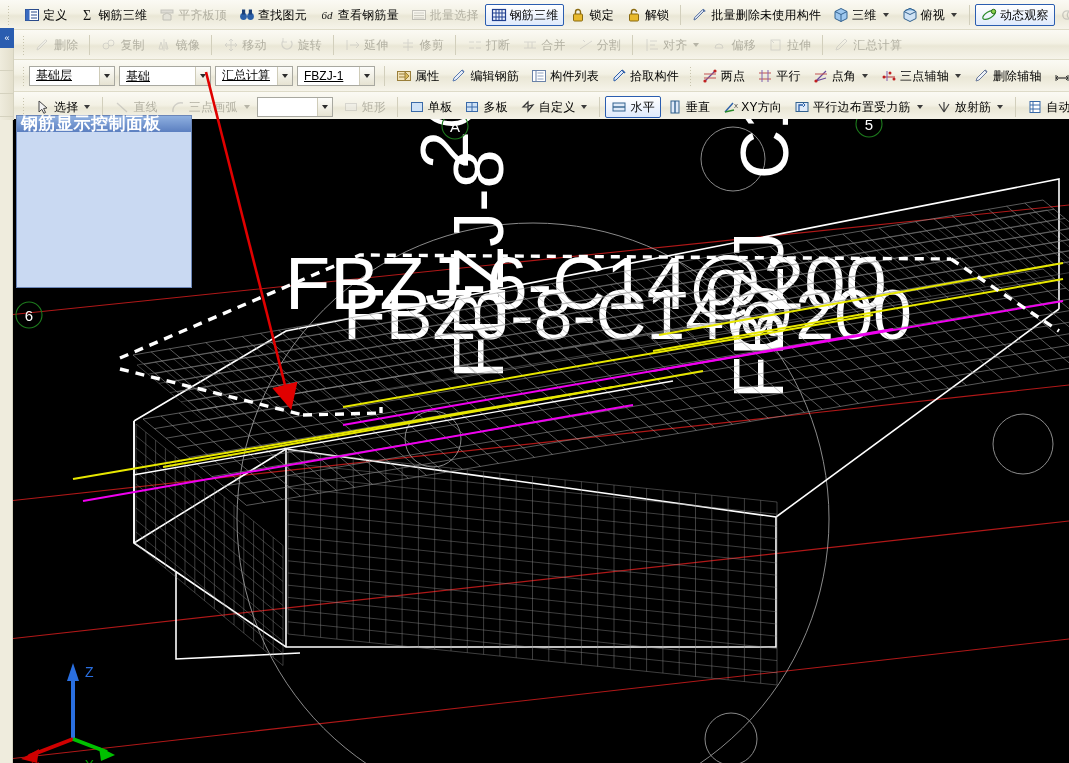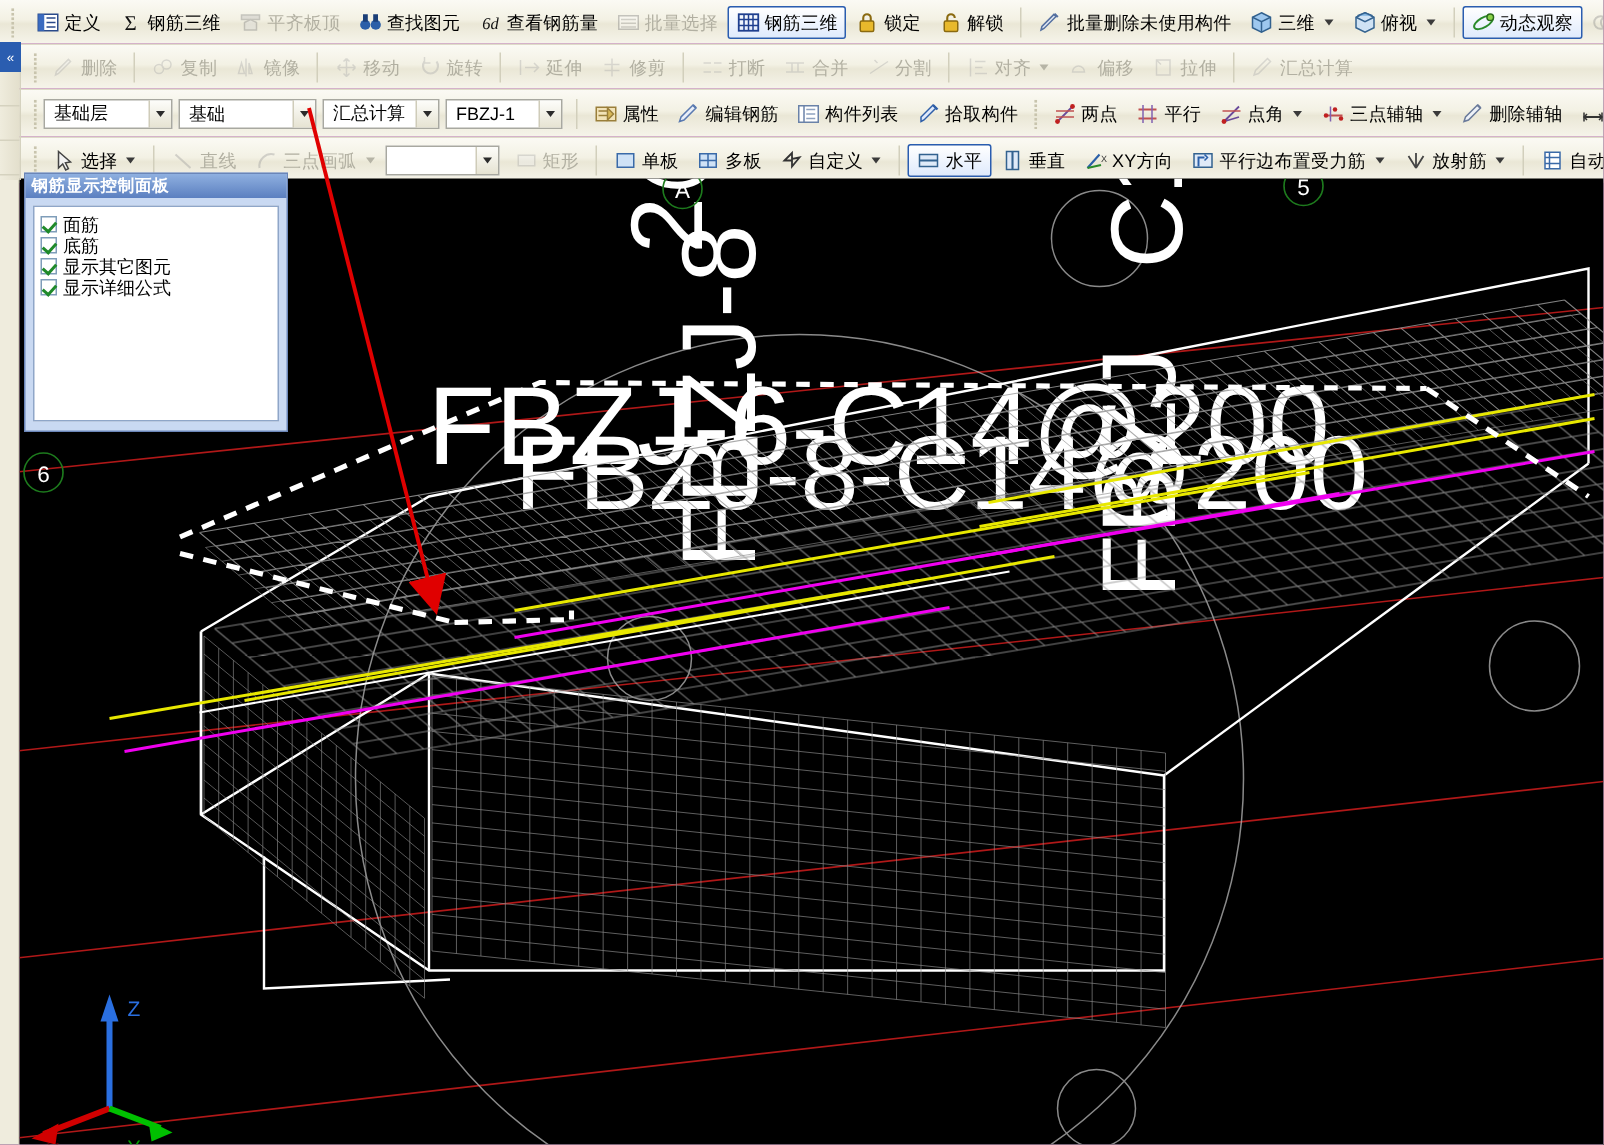--- a/index.html
+++ b/index.html
@@ -4,21 +4,21 @@
 <title>GGJ Rebar 3D</title>
 <style>
   * { box-sizing: border-box; }
   html, body {
     margin: 0; padding: 0;
     width: 1069px; height: 763px;
     overflow: hidden;
     font-family: "Liberation Sans", "DejaVu Sans", sans-serif;
     background: #ece9d8;
   }
-  #app { position: relative; width: 1069px; height: 763px; background: #a21caf; }
+  #app { position: relative; width: 1069px; height: 763px; background: #14532d; }
 
   
   .toolbar {
     position: relative;
     display: flex; align-items: center;
     height: 30px;
     background: linear-gradient(to bottom, #fbfaf4 0%, #f3f1e4 45%, #eae7d6 55%, #f6f4ea 100%);
     border-bottom: 1px solid #dedbc8;
     padding-left: 18px;
     white-space: nowrap;
@@ -71,21 +71,21 @@
   .ico.dim { opacity: .38; filter: grayscale(1); }
 
   
   .combo {
     display: inline-flex; align-items: center;
     height: 20px; background: #ffffff;
     border: 1px solid #a8a8a0;
     margin-right: 4px; flex: 0 0 auto;
     font-size: 12px;
   }
-  .combo .cval { padding: 0 4px 0 6px; overflow: hidden; white-space: nowrap; }
+  .combo .cval { padding: 0 4px 0 6px; overflow: hidden; white-space: nowrap; text-decoration: underline; }
   .combo .cbtn {
     width: 15px; height: 18px; margin-left: auto;
     background: linear-gradient(to bottom,#fdfdfa,#e6e3d2);
     border-left: 1px solid #cfccb9;
     display: flex; align-items: center; justify-content: center;
   }
   .combo .cbtn i {
     width: 0; height: 0;
     border-left: 3.5px solid transparent;
     border-right: 3.5px solid transparent;
@@ -131,21 +131,21 @@
     position: absolute; left: 16px; top: 115px;
     width: 176px; height: 173px;
     background: #c9d9f2;
     border: 1px solid #6b86b8;
     z-index: 30;
     font-size: 12px;
   }
   .panel-title {
     height: 16px; line-height: 16px;
     padding-left: 4px;
-    font-size: 11px; font-weight: bold; color: #ffffff;
+    font-size: 17px; font-weight: bold; color: #ffffff;
     background: linear-gradient(to bottom,#8fb0e0,#5b7fc0);
     letter-spacing: .5px;
   }
   .panel-body {
     position: absolute; left: 5px; top: 21px; right: 5px; bottom: 6px;
     background: #ffffff; border: 1px solid #8fa6c8;
     padding: 5px 4px;
   }
   .chk-row { display: flex; align-items: center; height: 13px; margin-bottom: 1px; }
   .chk {
@@ -725,33 +725,15 @@
     <defs>
       <marker id="ah2" markerWidth="10" markerHeight="10" refX="8" refY="5" orient="auto">
         <polygon points="0,0 10,5 0,10" fill="#e00000"></polygon>
       </marker>
     </defs>
     <line x1="206" y1="72" x2="290" y2="405" stroke="#e00000" stroke-width="2.6" marker-end="url(#ah2)"></line>
   </svg>
 
   <div class="panel">
     <div class="panel-title">钢筋显示控制面板</div>
-    <div class="panel-body">
-      <div class="chk-row">
-        <span class="chk"></span>
-        <span class="chk-lbl">面筋</span>
-      </div>
-      <div class="chk-row">
-        <span class="chk"></span>
-        <span class="chk-lbl">底筋</span>
-      </div>
-      <div class="chk-row">
-        <span class="chk"></span>
-        <span class="chk-lbl">显示其它图元</span>
-      </div>
-      <div class="chk-row">
-        <span class="chk"></span>
-        <span class="chk-lbl">显示详细公式</span>
-      </div>
-    </div>
   </div>
 
 </div>
 
 </body></html>

